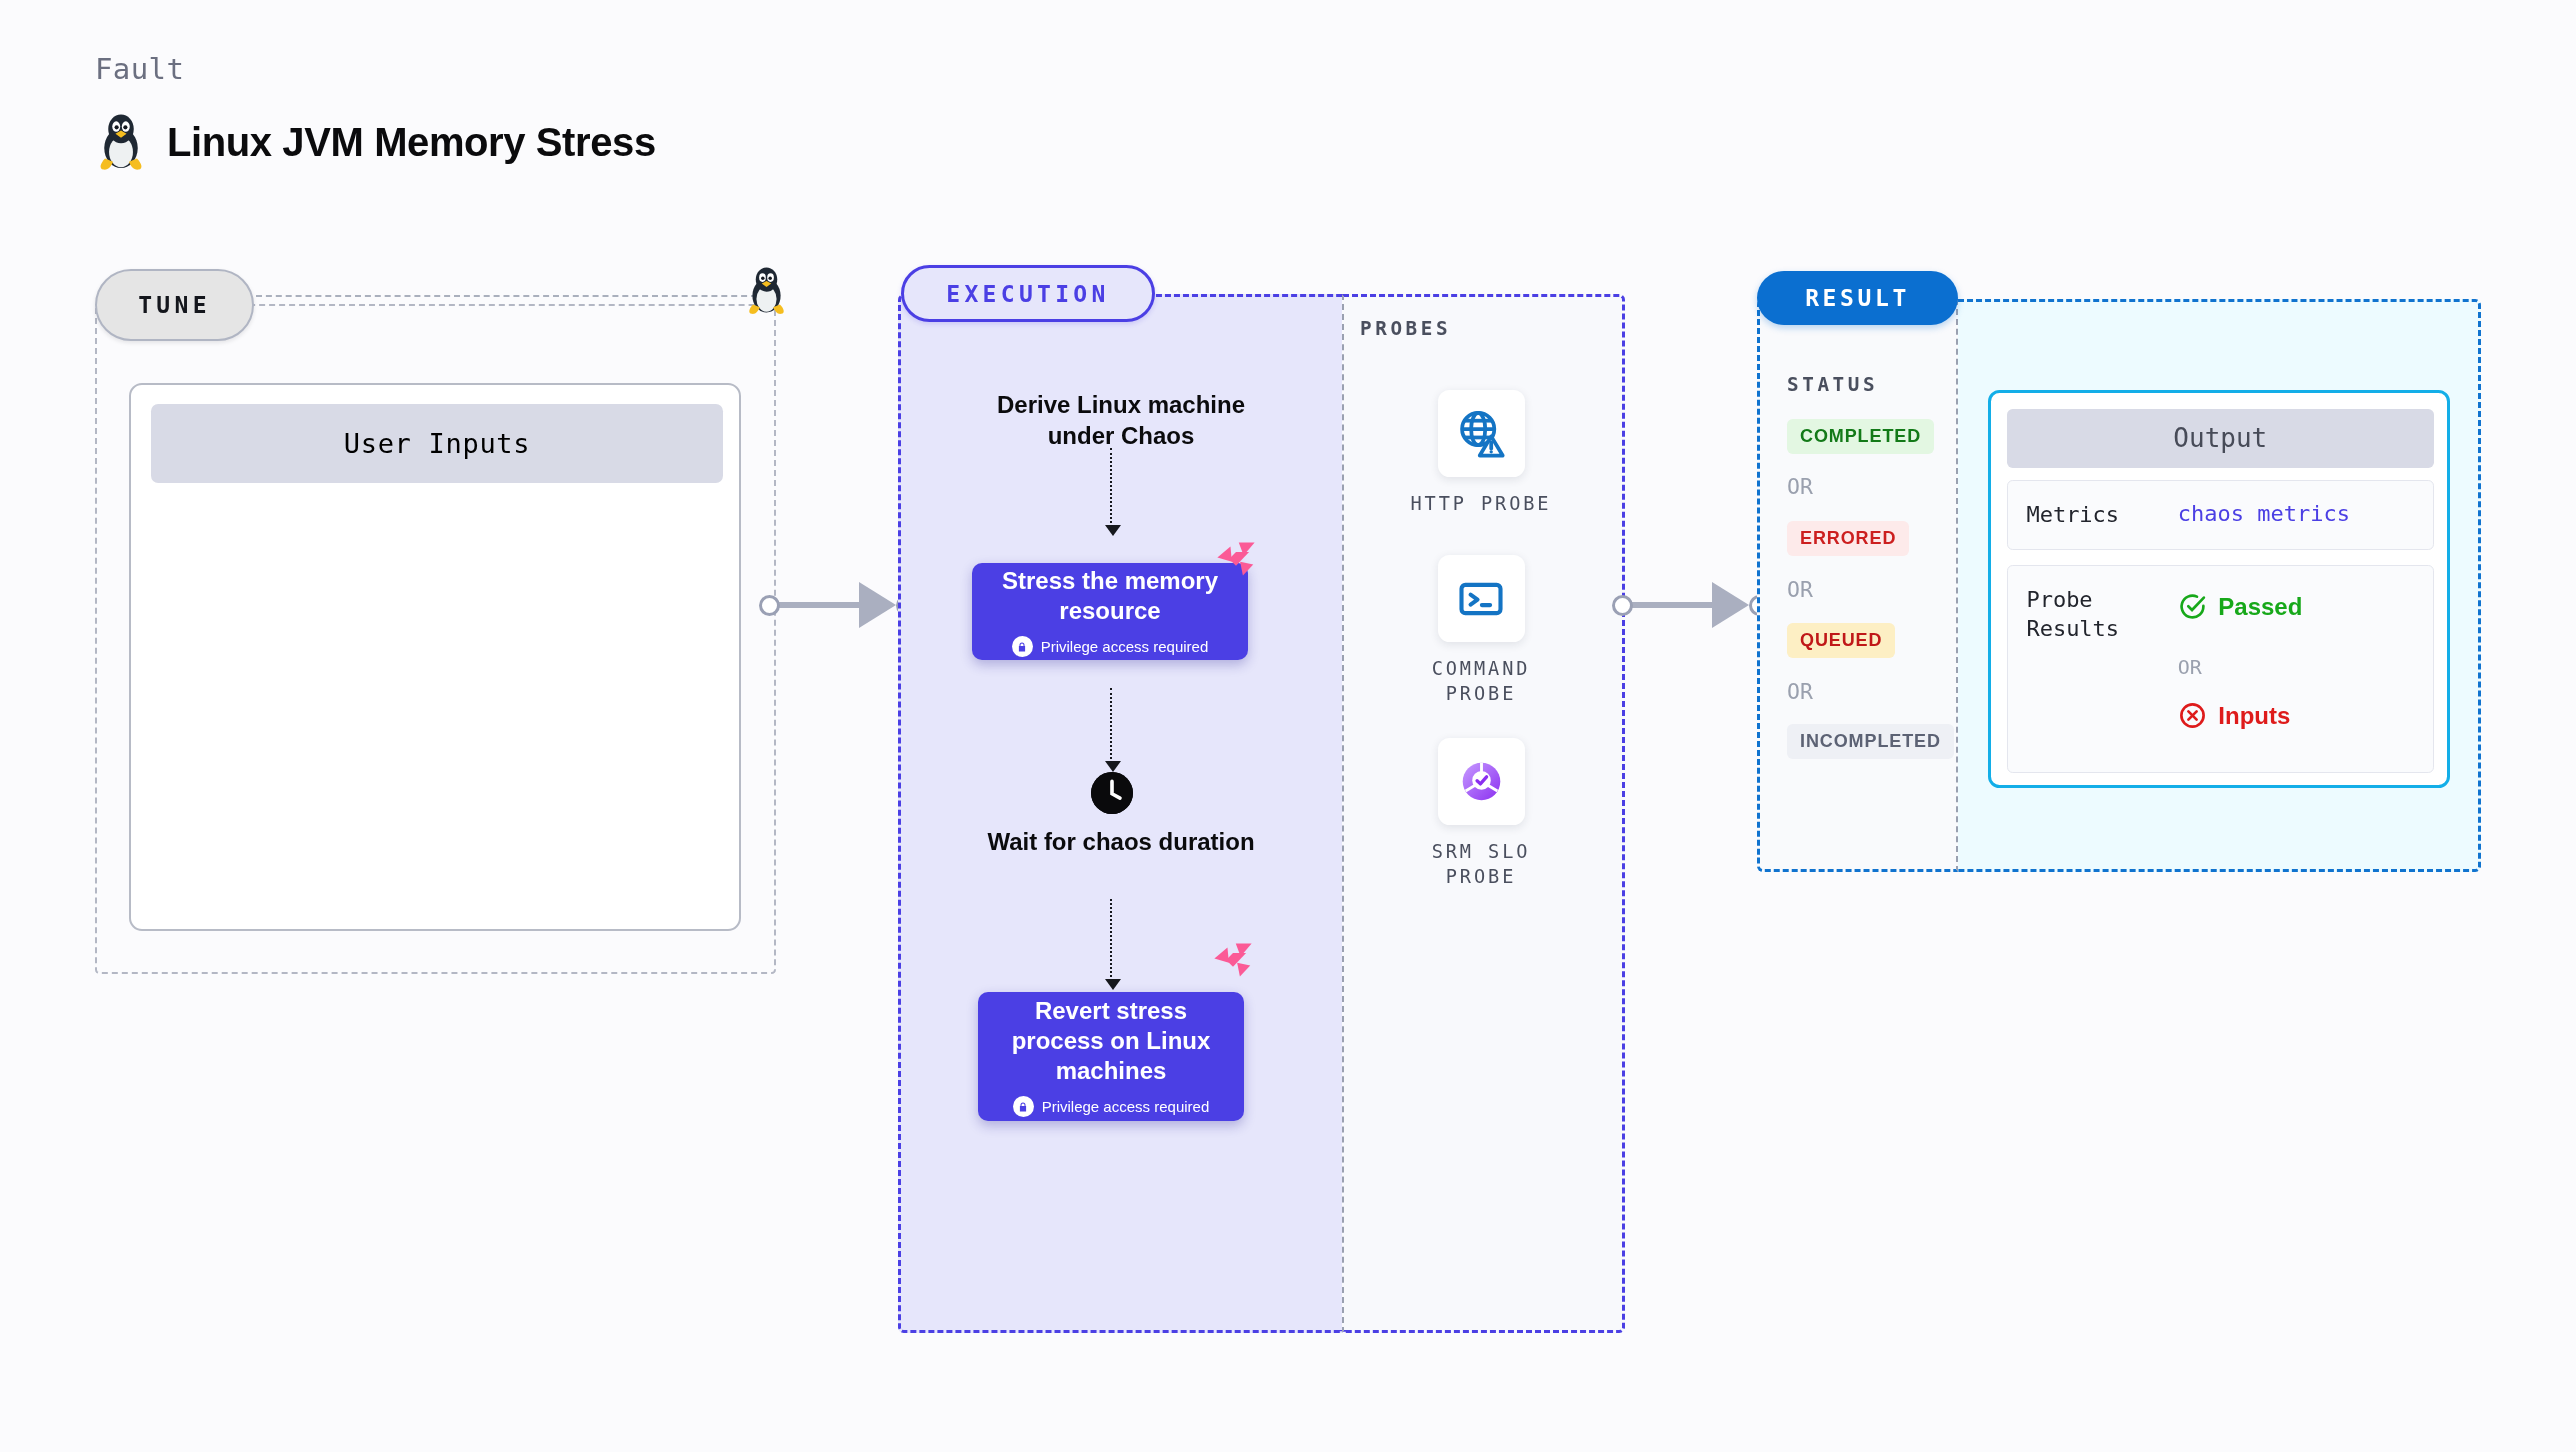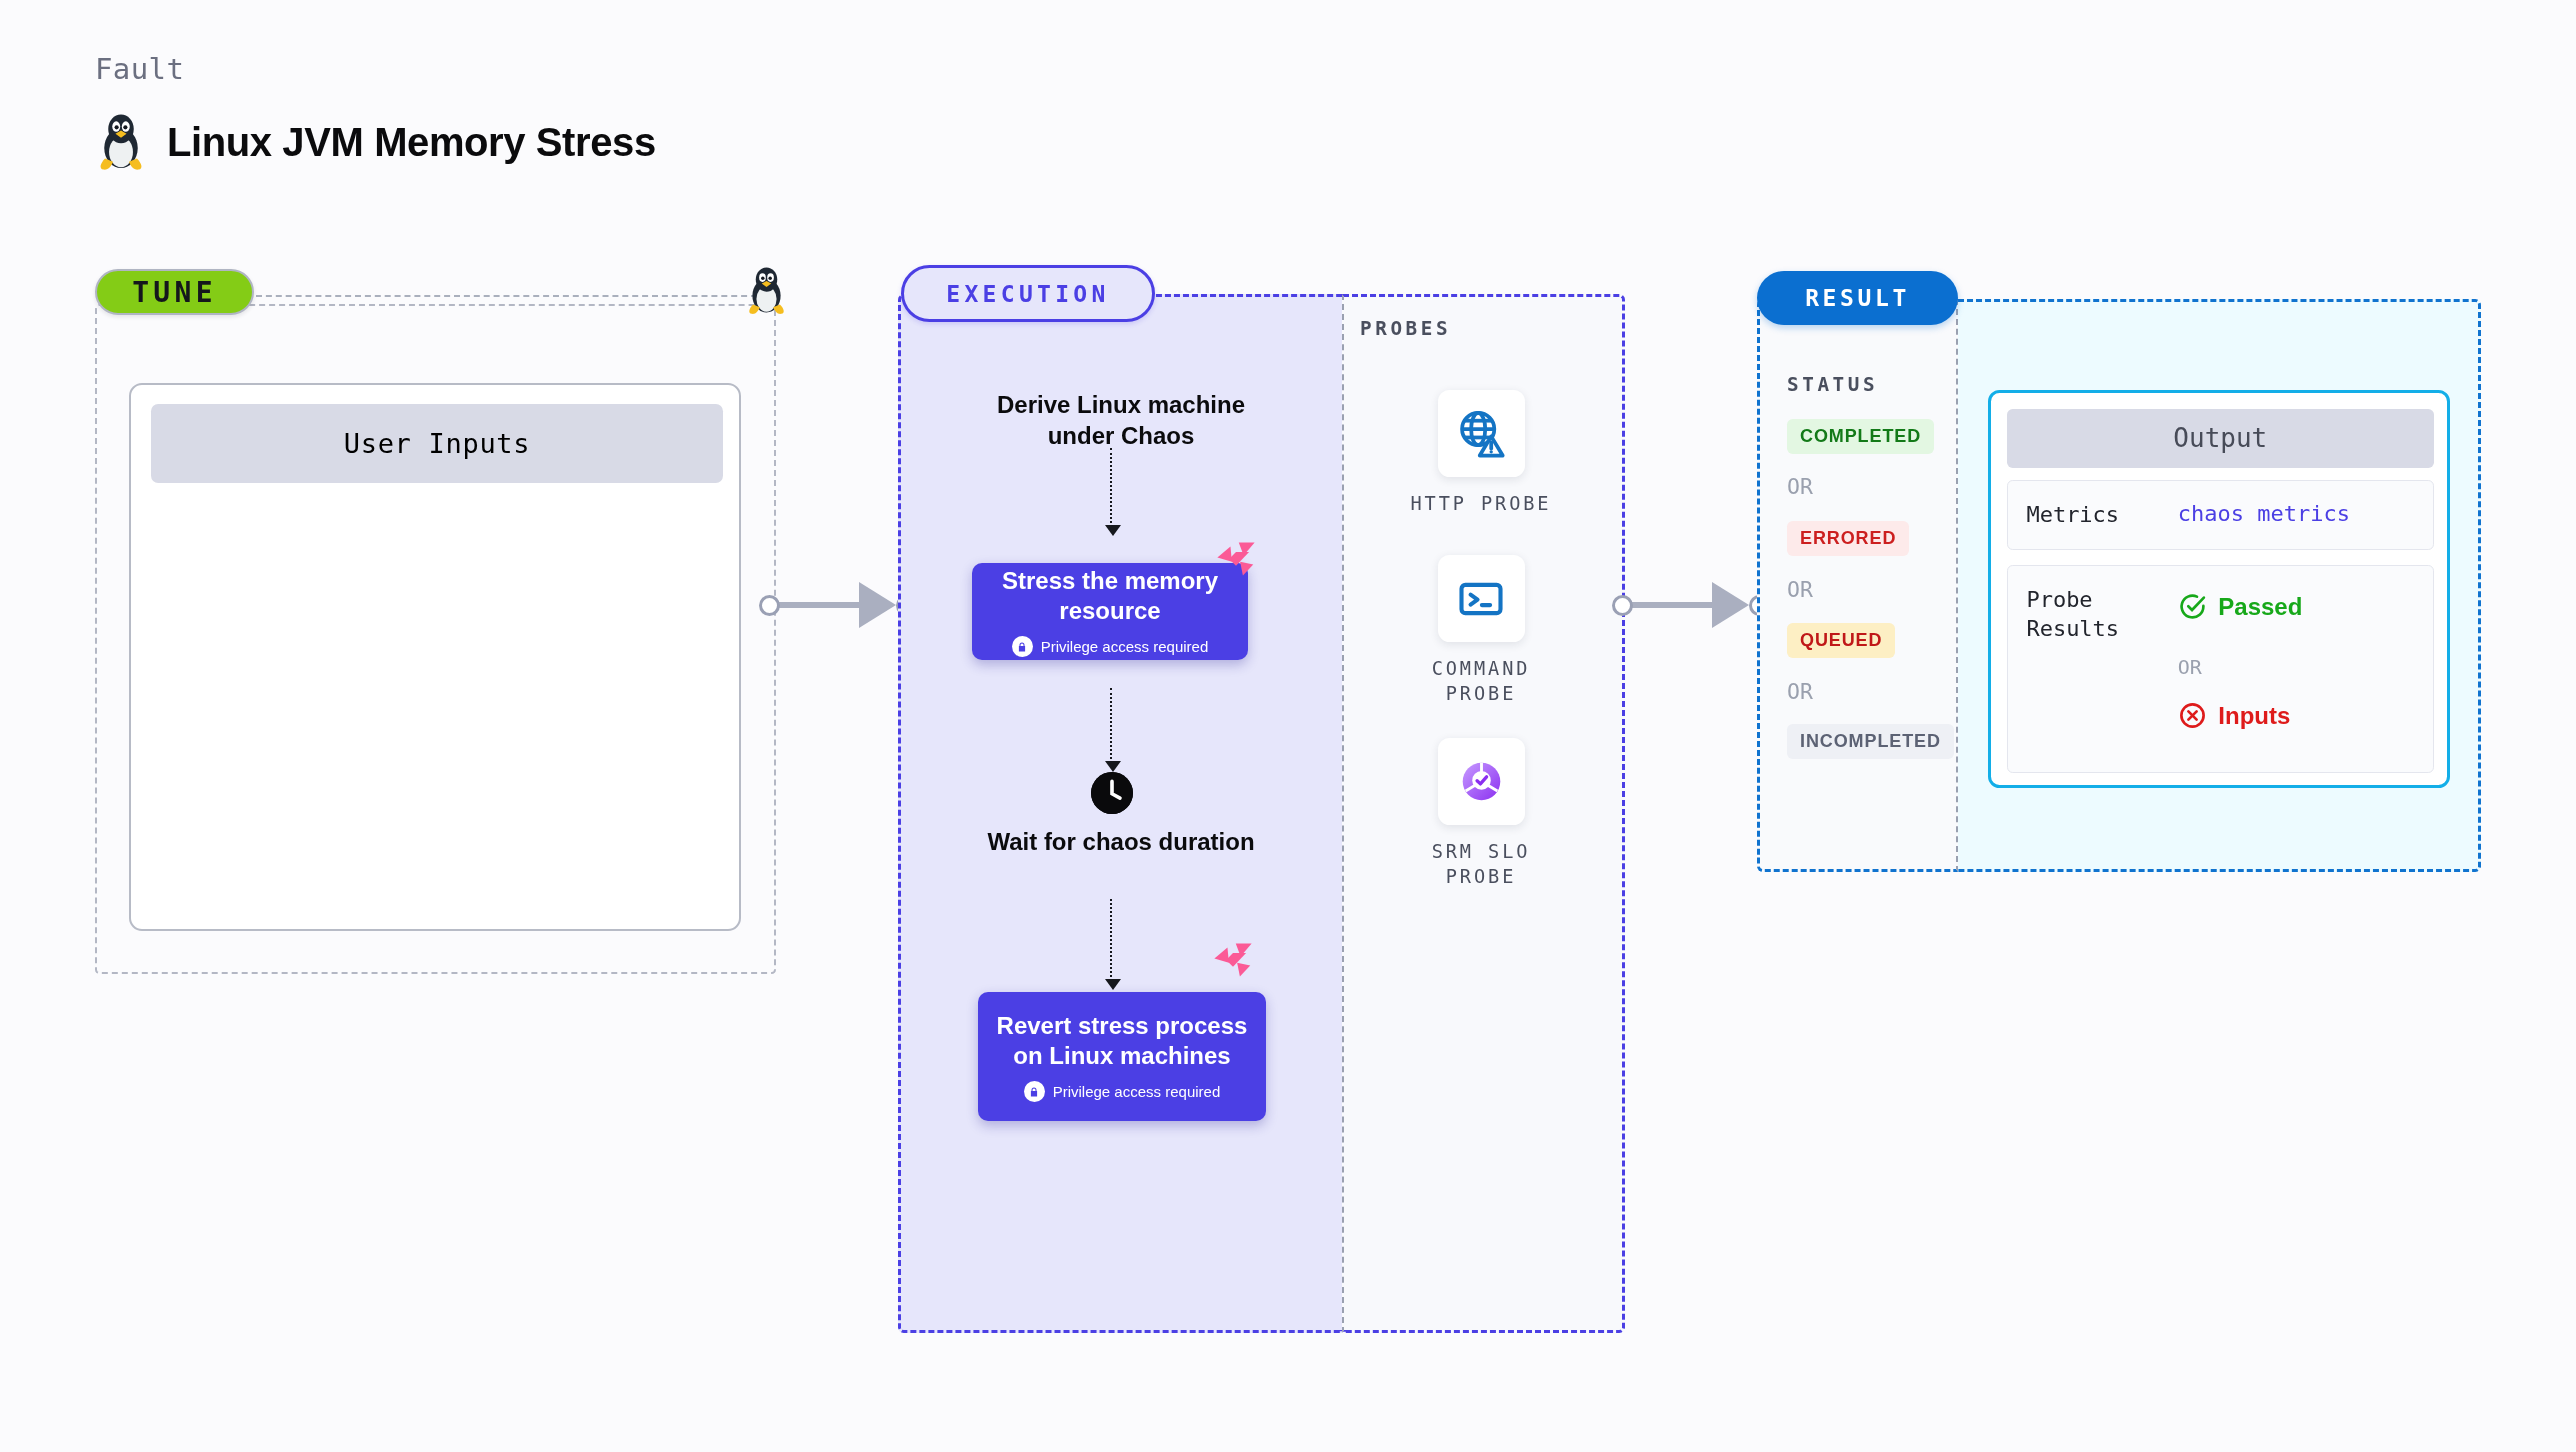--- a/index.html
+++ b/index.html
@@ -35,23 +35,23 @@
     border-radius: 716px; font-family: "DejaVu Sans Mono", monospace;
     font-weight: 700; letter-spacing: 3.6px; white-space: nowrap; z-index: 6;
   }
 
   
   #tune-frame {
     left: 95px; top: 304px; width: 681px; height: 670px;
     border: 2.1px dashed #b3b7c4; border-radius: 4.3px; background: transparent;
   }
   #tune-pill {
-    left: 95px; top: 269px; width: 159px; height: 46px;
-    background: #84cc16; border: 2.1px solid #b0b5c3; color: #14161c;
-    font-size: 28px; letter-spacing: 4.3px;
+    left: 95px; top: 269px; width: 159px; height: 72px;
+    background: #e5e5e5; border: 2.1px solid #b0b5c3; color: #14161c;
+    font-size: 23px; letter-spacing: 4.3px;
     box-shadow: 0 2.1px 4.3px rgba(20,22,28,.10);
   }
   #tune-dash {
     position: absolute; left: 256px; top: 295px; width: 501px; height: 0;
     border-top: 2.9px dashed #aab0bd;
   }
   #tune-tux { position: absolute; left: 745px; top: 265px; width: 43px; height: 52px; }
 
   .card-outer {
     position: absolute; left: 129px; top: 383px; width: 612px; height: 548px;
@@ -136,21 +136,21 @@
   .priv-row { display: flex; align-items: center; gap: 7.9px; margin-top: 10px; }
   .priv-text {
     font-family: "Liberation Sans", sans-serif;
     font-size: 15px; color: #ffffff;
   }
   .lock-badge {
     width: 21px; height: 21px; border-radius: 50%; background: #ffffff;
     display: flex; align-items: center; justify-content: center;
   }
   #step-stress { left: 972px; top: 563px; width: 276px; height: 97px; }
-  #step-revert { left: 978px; top: 992px; width: 288px; height: 129px; }
+  #step-revert { left: 978px; top: 992px; width: 266px; height: 129px; }
 
   .harness-mark { position: absolute; width: 42px; height: 40px; }
   #hm1 { left: 1215px; top: 541px; }
   #hm2 { left: 1212px; top: 942px; }
 
   .clock-icon {
     position: absolute; left: 1091px; top: 772px;
     width: 42px; height: 42px; border-radius: 50%; background: #0a0a0c;
   }
 

